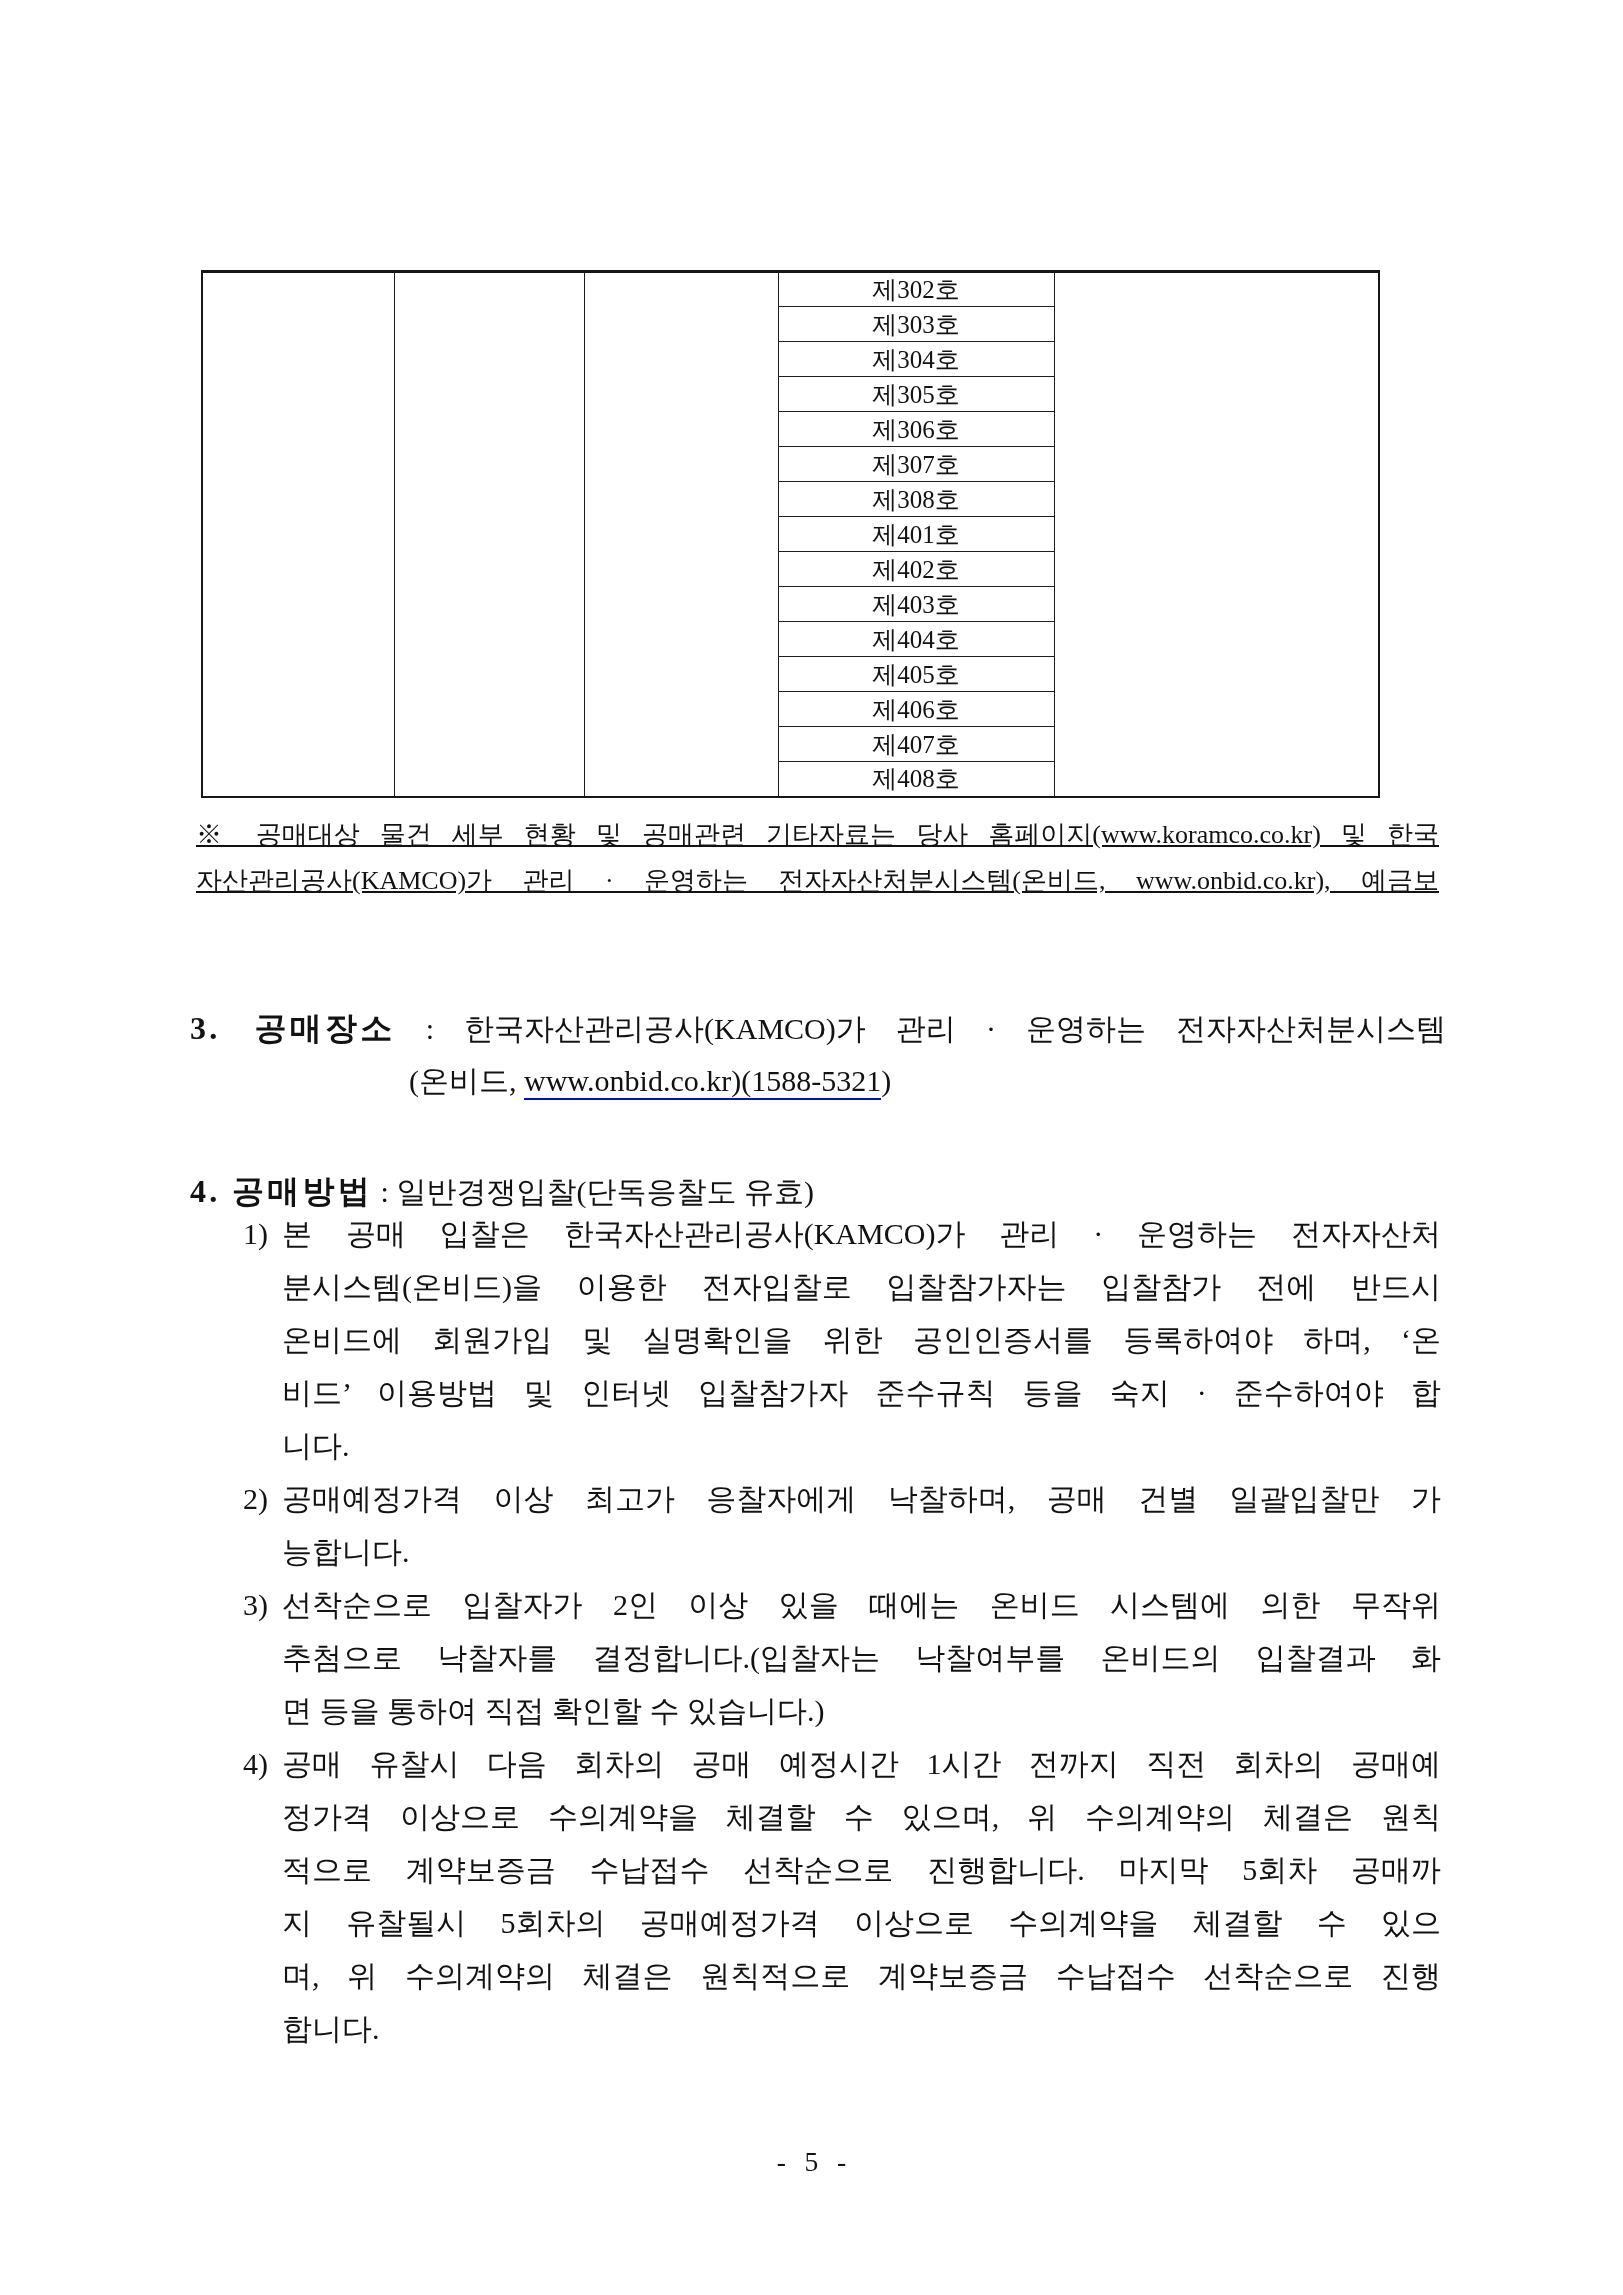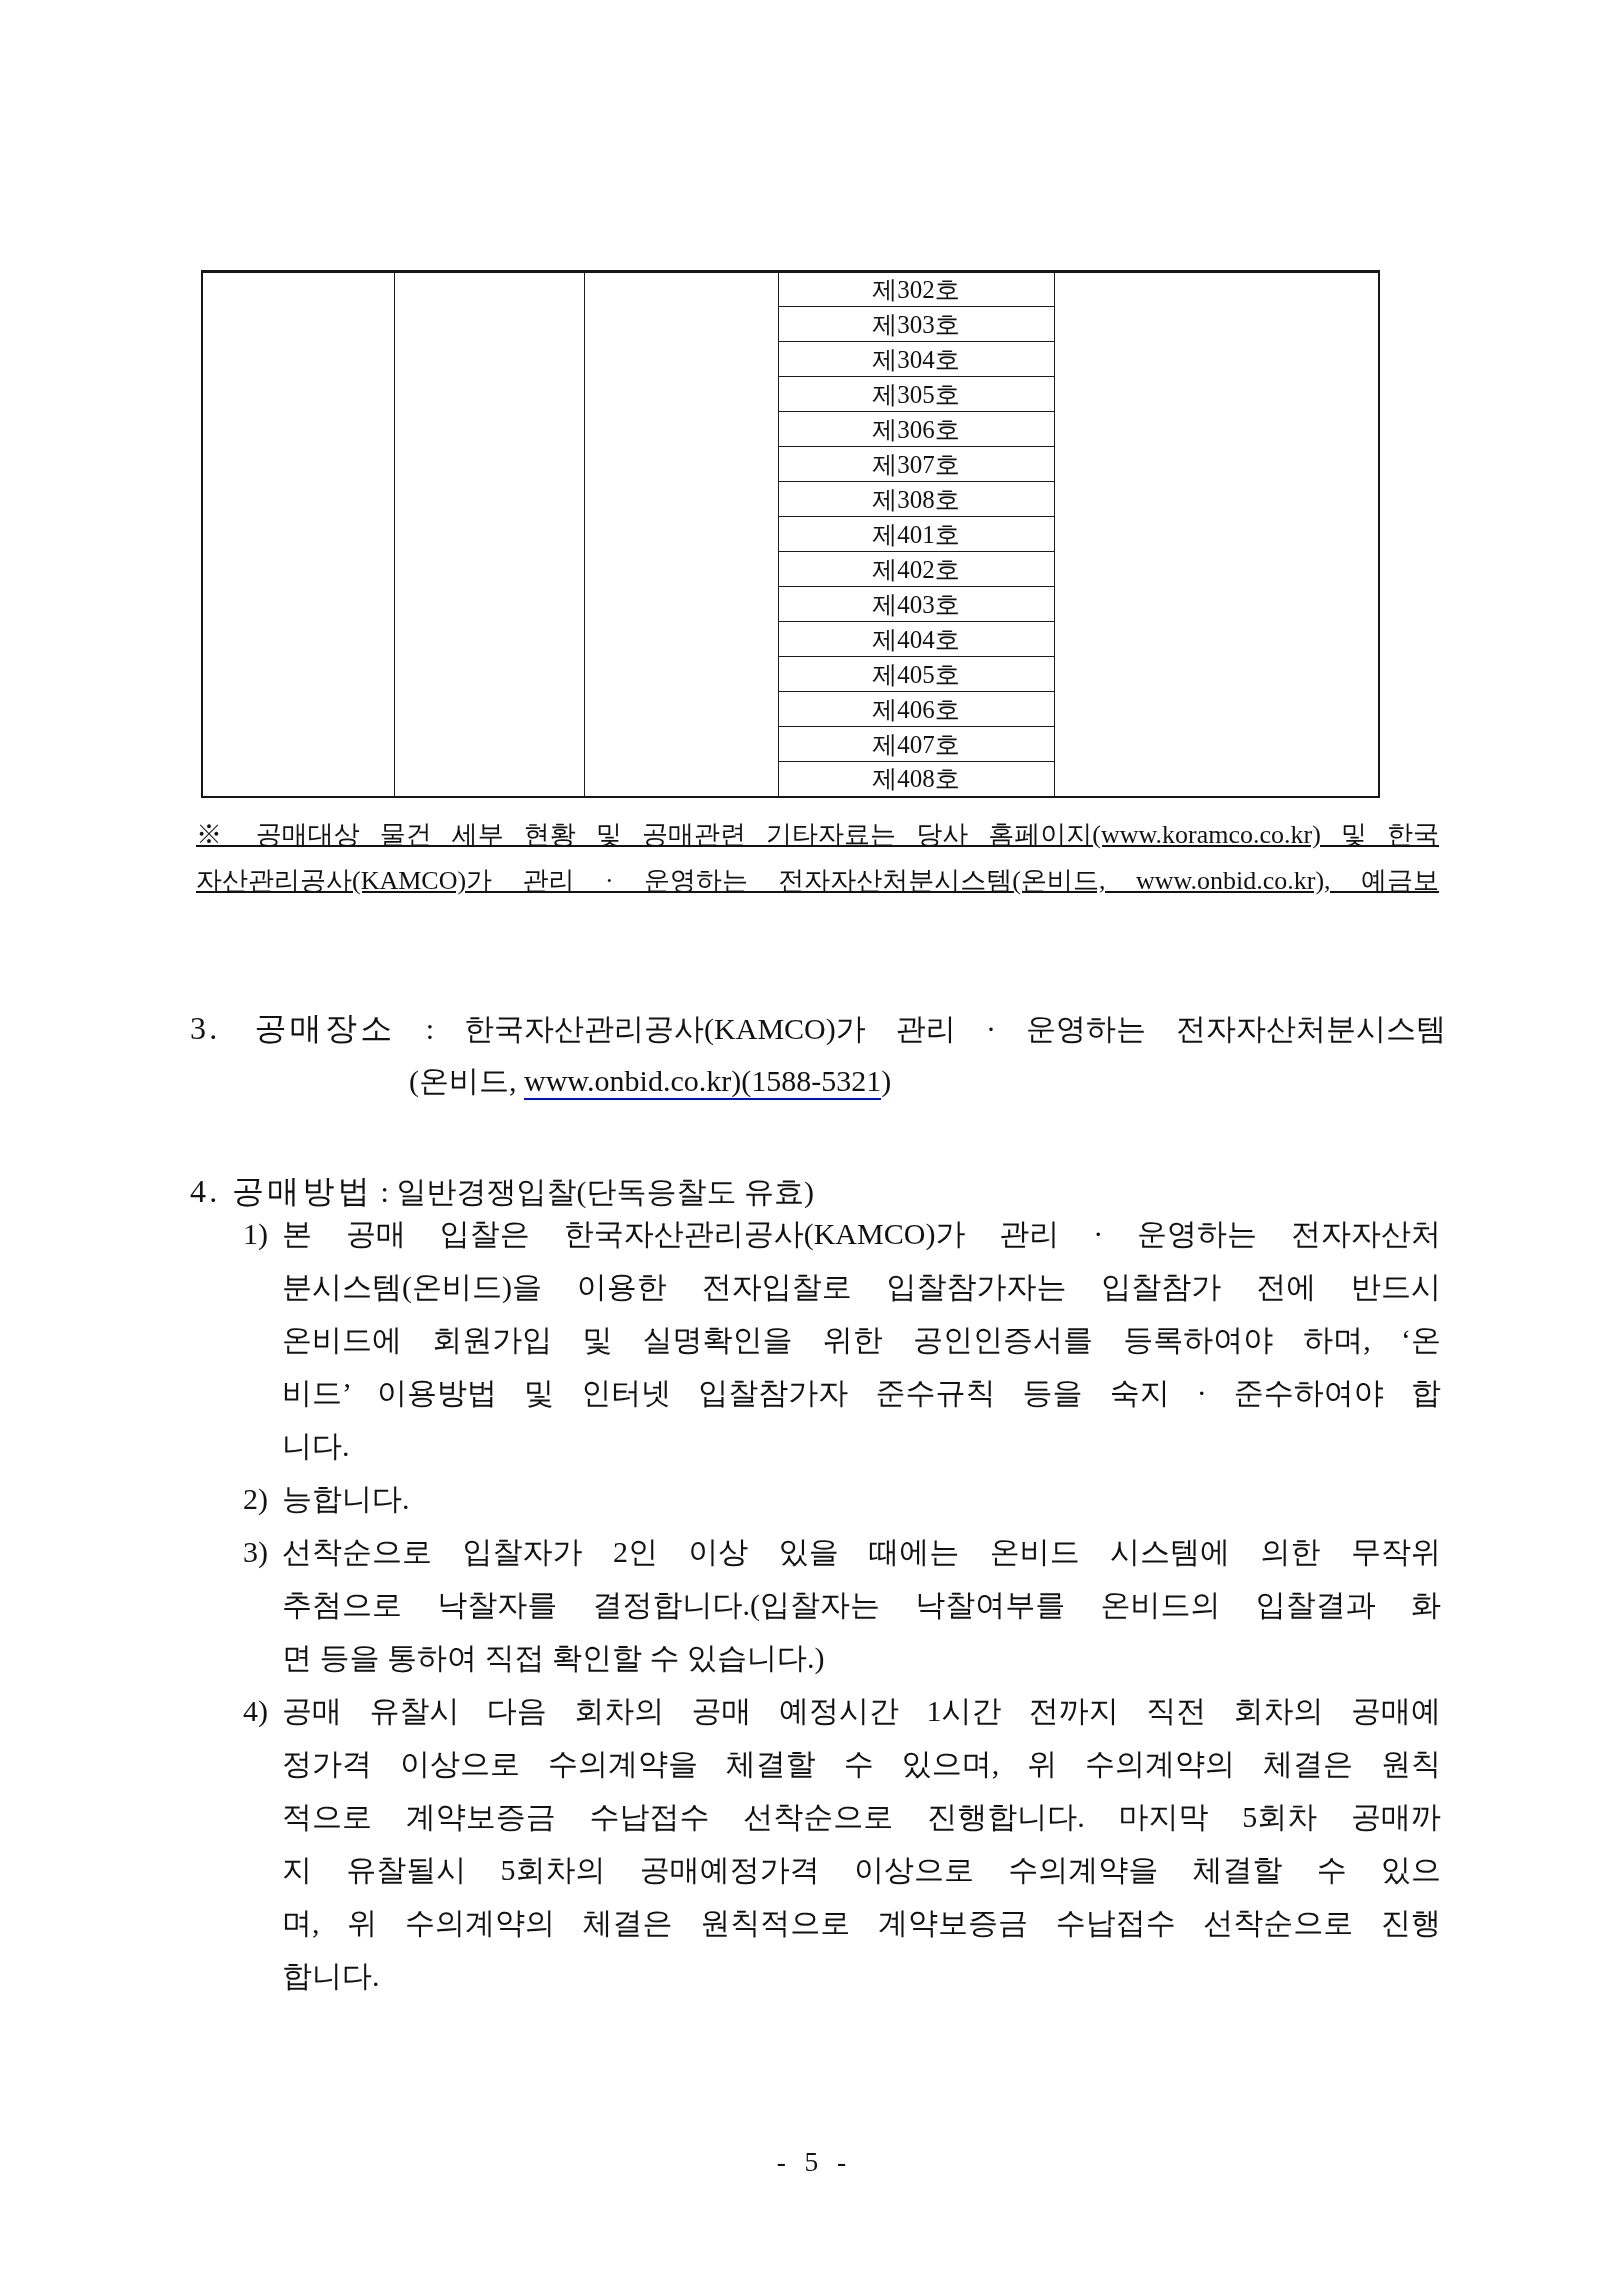--- a/index.html
+++ b/index.html
@@ -61,21 +61,21 @@
     line-height:52px;
   }
   .sec4{
     position:absolute;
     left:190px; top:1159px;
     width:1256px;
     font-size:30px;
     line-height:64px;
   }
   .bold{
-    font-weight:normal;
+    font-weight:bold;
     font-size:32px;
     letter-spacing:3.3px;
   }
   .indent2{margin-left:219px;}
   .link{
     border-bottom:2.6px solid #0010c8;
     padding-bottom:1px;
   }
 
   
@@ -185,20 +185,21 @@
           <div class="bline jl">본 공매 입찰은 한국자산관리공사(KAMCO)가 관리 · 운영하는 전자자산처</div>
           <div class="bline jl">분시스템(온비드)을 이용한 전자입찰로 입찰참가자는 입찰참가 전에 반드시</div>
           <div class="bline jl">온비드에 회원가입 및 실명확인을 위한 공인인증서를 등록하여야 하며, ‘온</div>
           <div class="bline jl">비드’ 이용방법 및 인터넷 입찰참가자 준수규칙 등을 숙지 · 준수하여야 합</div>
           <div class="bline">니다.</div>
         </div>
       </div>
       <div class="item">
         <span class="marker">2)</span>
         <div class="ilines">
+          <div class="bline jl">공매예정가격 이상 최고가 응찰자에게 낙찰하며, 공매 건별 일괄입찰만 가</div>
           <div class="bline">능합니다.</div>
         </div>
       </div>
       <div class="item">
         <span class="marker">3)</span>
         <div class="ilines">
           <div class="bline jl">선착순으로 입찰자가 2인 이상 있을 때에는 온비드 시스템에 의한 무작위</div>
           <div class="bline jl">추첨으로 낙찰자를 결정합니다.(입찰자는 낙찰여부를 온비드의 입찰결과 화</div>
           <div class="bline">면 등을 통하여 직접 확인할 수 있습니다.)</div>
         </div>

